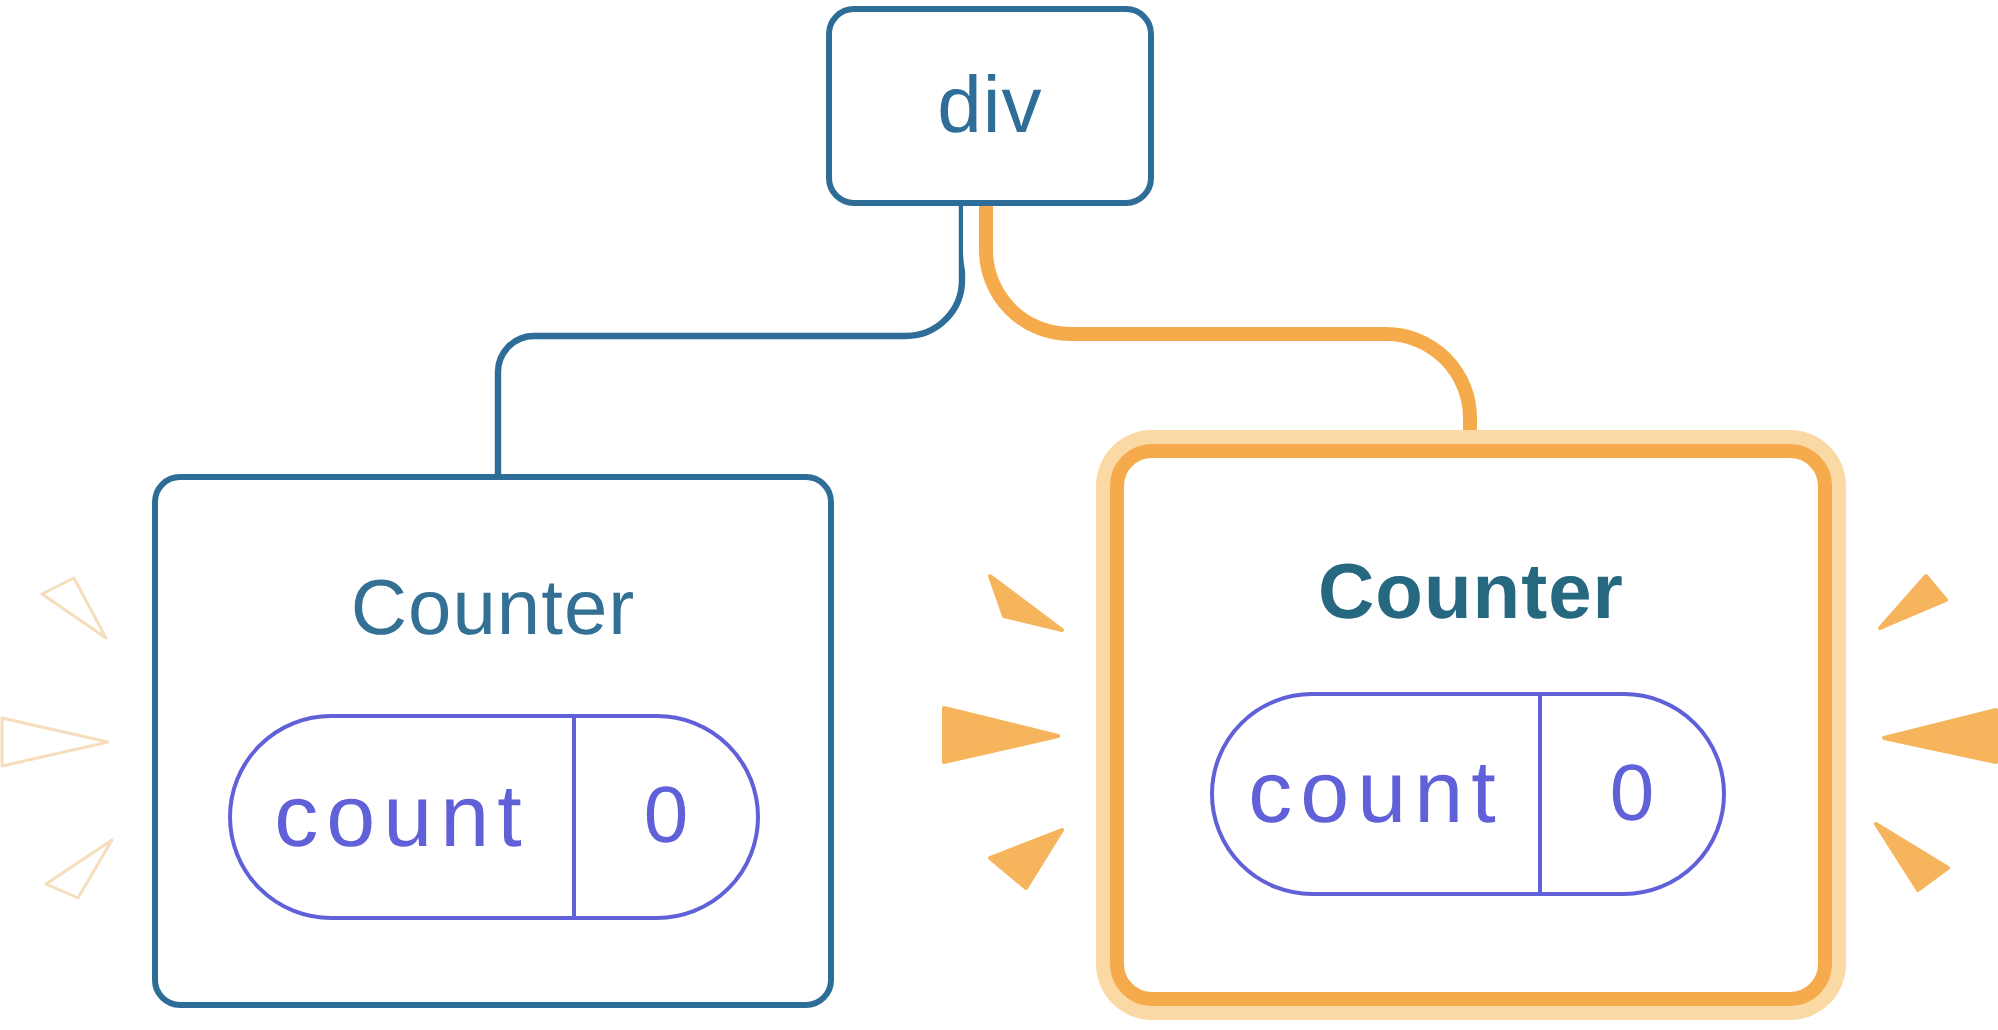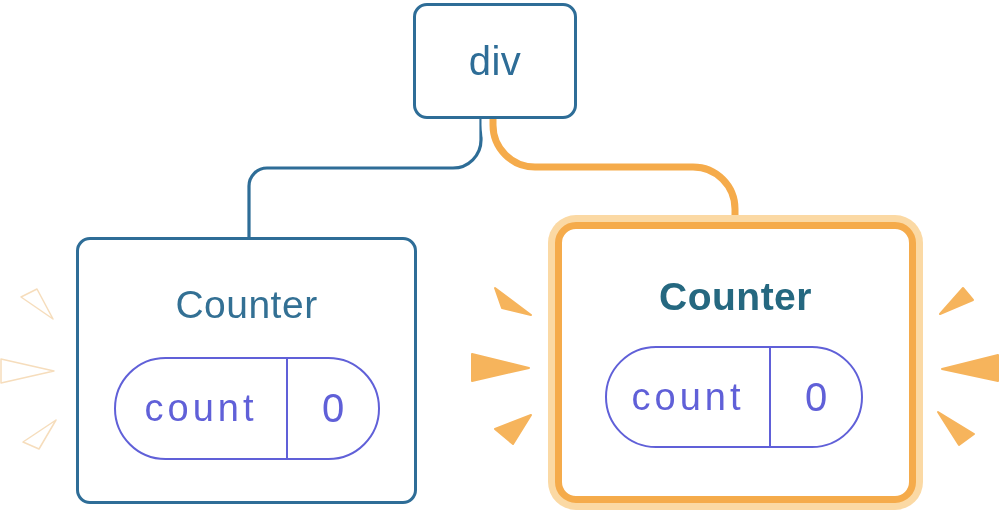--- a/index.html
+++ b/index.html
@@ -13,21 +13,21 @@
   .edge-blue   { fill:none; stroke:var(--blue,#2E6D97); stroke-width:3.2px; }
   .edge-casing { fill:none; stroke:#ffffff; stroke-width:23px; }
   .edge-orange { fill:none; stroke:var(--orange,#F5AB4B); stroke-width:7px; }
 
   .burst-white polygon  { fill:#ffffff; stroke:var(--spark-fringe,#F6DDBC); stroke-width:1.5px; stroke-linejoin:round; }
   .burst-orange polygon { fill:var(--spark-orange,#F6B45C); stroke:var(--spark-orange,#F6B45C); stroke-width:2px; stroke-linejoin:round; }
 
   .node { position:absolute; background:#ffffff; box-sizing:border-box; }
 
   .node-root {
-    left:413px; top:3px; width:164px; height:116px;
+    left:413px; top:3px; width:164px; height:100px;
     border:3.2px solid var(--blue,#2E6D97); border-radius:14px;
     display:flex; align-items:center; justify-content:center;
     font-size:40px; font-weight:500; letter-spacing:0.5px;
     color:var(--blue,#2E6D97);
   }
 
   .node-counter-left {
     left:76px; top:237px; width:341px; height:267px;
     border:3.2px solid var(--blue,#2E6D97); border-radius:14px;
   }
@@ -51,21 +51,21 @@
 
   .pill {
     position:absolute; display:flex; box-sizing:border-box;
     background:#ffffff; border:2.5px solid var(--purple,#6060D8);
     border-radius:60px; color:var(--purple,#6060D8);
   }
   .node-counter-left  .pill { left:35px; top:117px; width:266px; height:103px; }
   .node-counter-right .pill { left:43px; top:117px; width:258px; height:102px; }
   .pill-key {
     flex:1; display:flex; align-items:center; justify-content:center;
-    font-size:38px; letter-spacing:4px;
+    font-size:44px; letter-spacing:4px;
   }
   .pill-value {
     width:90px; display:flex; align-items:center; justify-content:center;
     border-left:2.5px solid var(--purple,#6060D8); font-size:40px;
   }
 </style>
 </head>
 <body>
 
 <div class="stage">

